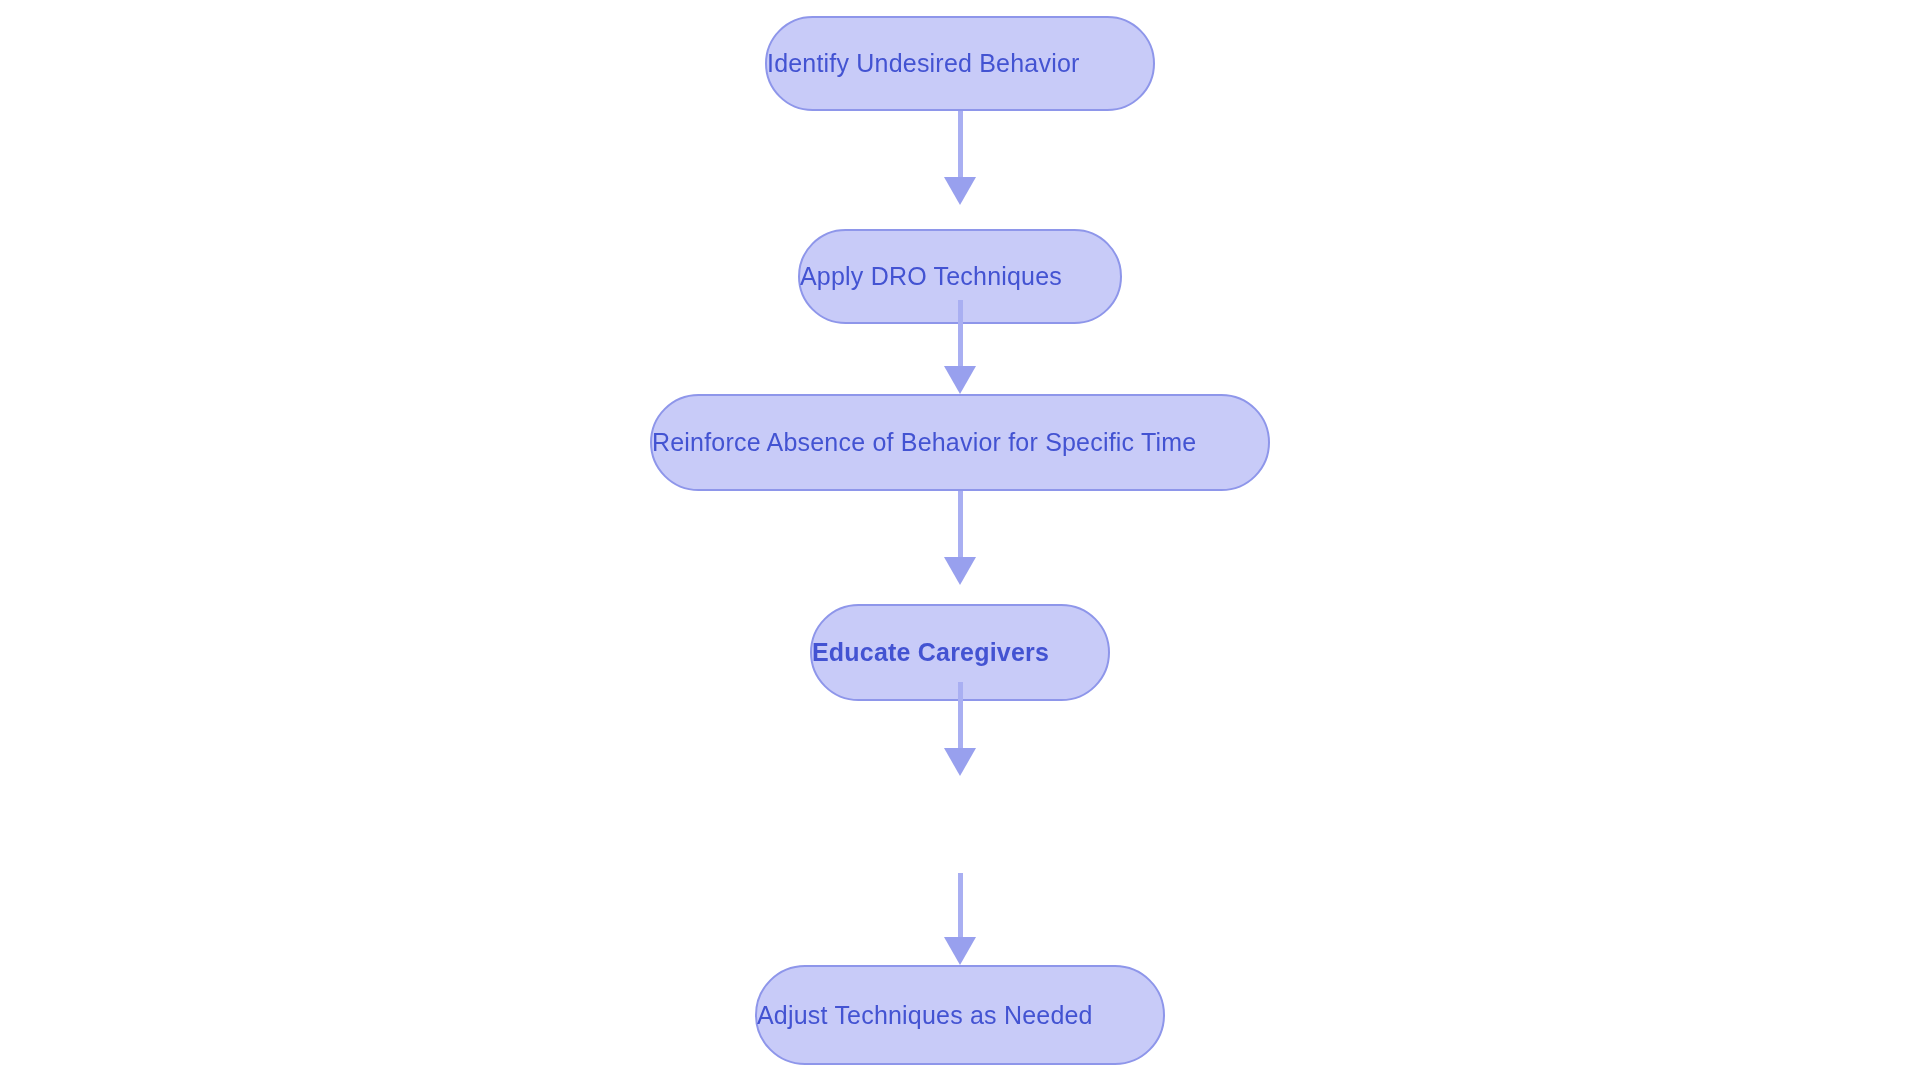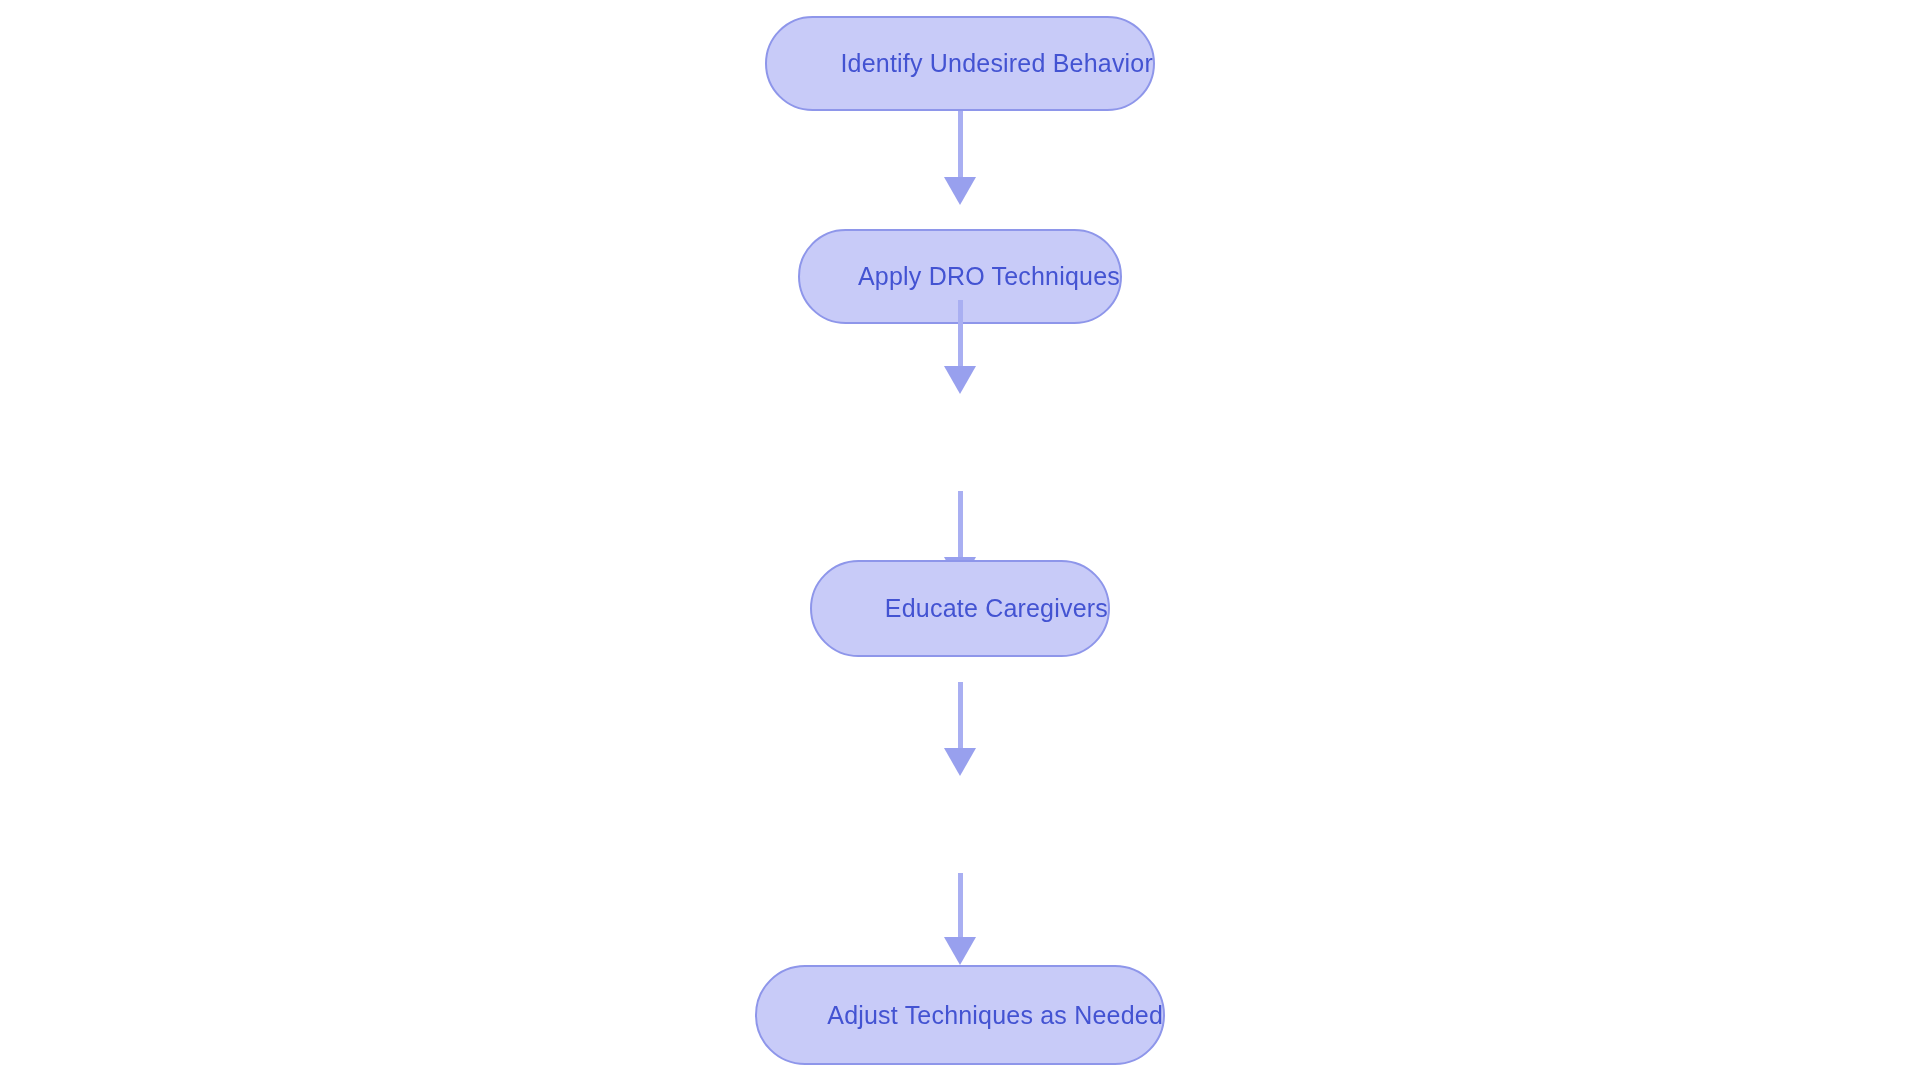--- a/index.html
+++ b/index.html
@@ -12,36 +12,36 @@
     position: relative;
     width: 1920px;
     height: 1083px;
     overflow: hidden;
     background: var(--bg, #ffffff);
   }
   .flow-node {
     position: absolute;
     display: flex;
     align-items: center;
-    justify-content: flex-end;
+    justify-content: flex-start;
     box-sizing: border-box;
     background: var(--node-fill, #c8cbf8);
     border: 2px solid var(--node-border, #8e96ea);
     border-radius: 50px;
     color: var(--node-text, #4353d2);
     font-size: 25px;
     letter-spacing: 0.2px;
     white-space: nowrap;
     text-align: center;
   }
   
   .n1 { left: 765px; top: 16px;  width: 390px; height: 95px;  }
   .n2 { left: 798px; top: 205px; width: 324px; height: 95px; margin-top: 24px;  }
   .n3 { left: 650px; top: 394px; width: 620px; height: 97px;  }
-  .n4 { left: 810px; top: 560px; width: 300px; height: 97px;  }
+  .n4 { left: 810px; top: 604px; width: 300px; height: 97px; font-weight: bold;  }
   .n5 { left: 826px; top: 776px; width: 268px; height: 97px;  }
   .n6 { left: 755px; top: 965px; width: 410px; height: 100px; }
 
   .arrow {
     position: absolute;
     left: 944px;           
     width: 32px;
   }
   .a1 { top: 111px; height: 94px; }
   .a2 { top: 300px; height: 94px; }
@@ -83,20 +83,23 @@
 
   <div class="flow-node n2">
     <span>Apply DRO Techniques</span>
   </div>
 
   <div class="arrow a2">
     <div class="line"></div>
     <div class="head"></div>
   </div>
 
+  <div class="flow-node n3">
+    <span>Reinforce Absence of Behavior for Specific Time</span>
+  </div>
 
   <div class="arrow a3">
     <div class="line"></div>
     <div class="head"></div>
   </div>
 
   <div class="flow-node n4">
     <span>Educate Caregivers</span>
   </div>
 

